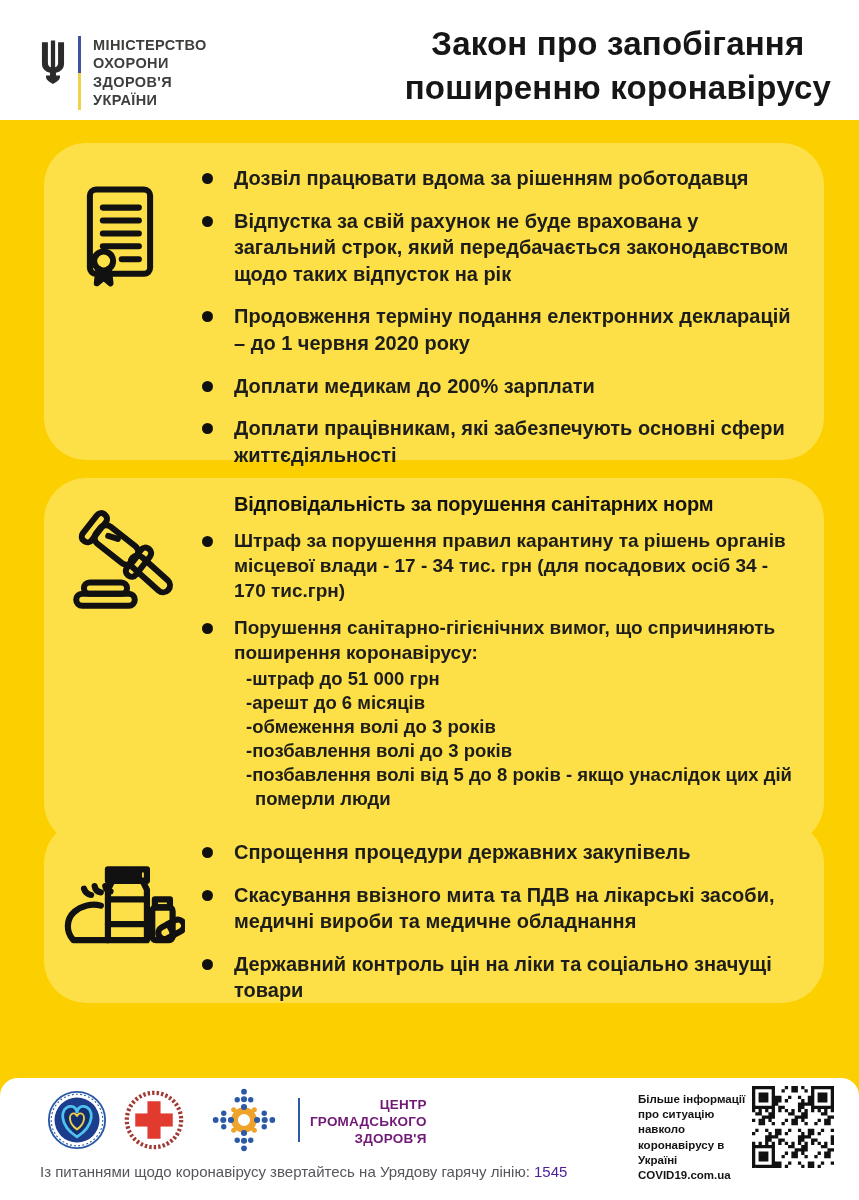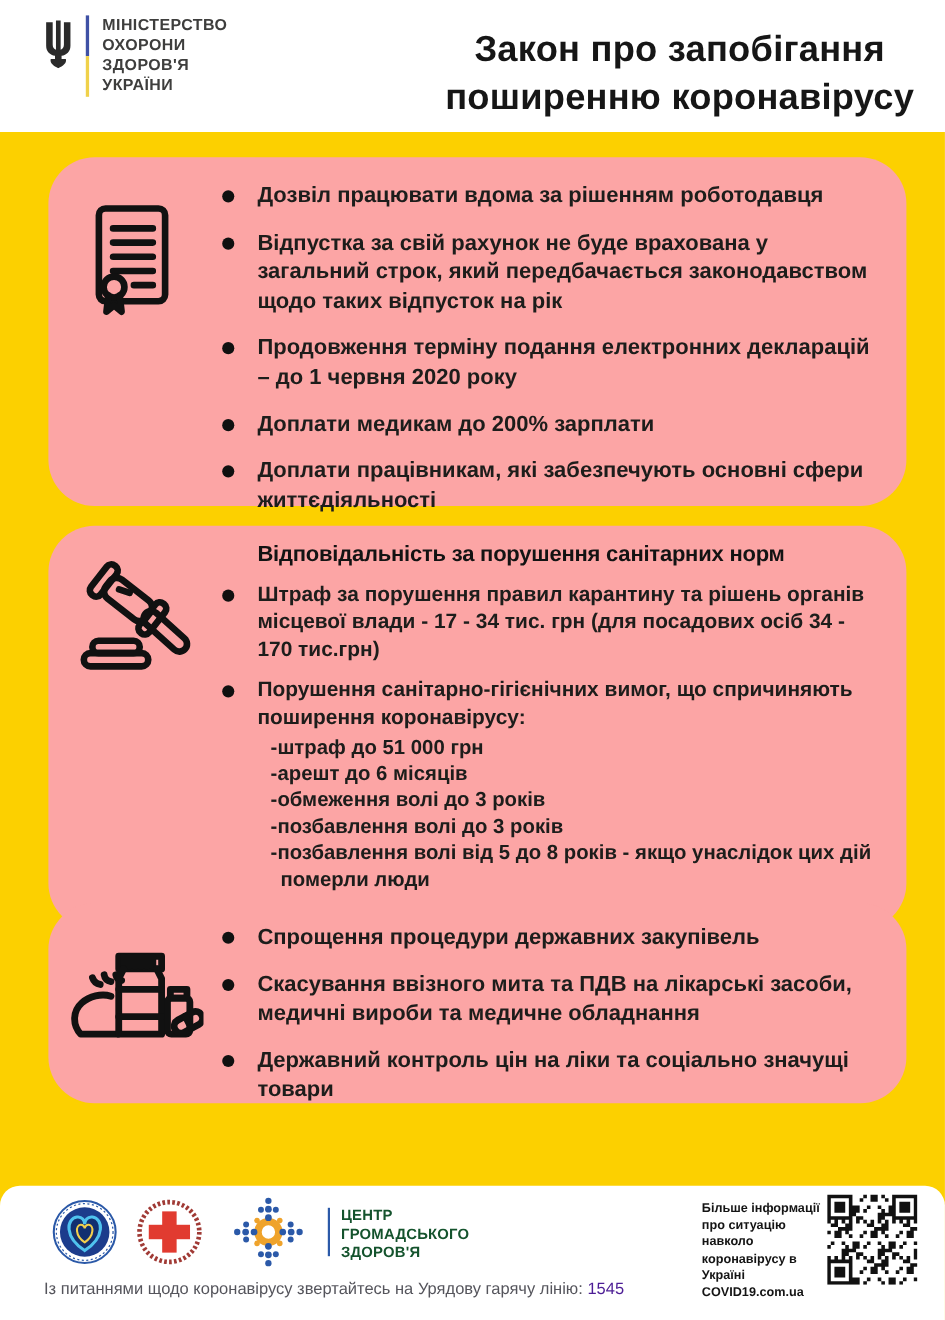--- a/index.html
+++ b/index.html
@@ -4,36 +4,36 @@
 <style>
   * { margin:0; padding:0; box-sizing:border-box; }
   html,body { background:#e8e8e8; }
   body { font-family:"Liberation Sans", sans-serif; }
   .page{
     position:relative; width:859px; height:1200px; background:#ffffff;
     overflow:hidden; margin:0 auto;
   }
   
   .header{ position:absolute; top:0; left:0; width:100%; height:120px; background:#fff; z-index:2;}
-  .brand{ position:absolute; left:36px; top:14px; display:flex; align-items:flex-start; }
+  .brand{ position:absolute; left:36px; top:36px; display:flex; align-items:flex-start; }
   .trident{ width:34px; height:46px; margin-top:2px; }
   .vline{ width:3px; height:74px; margin:0 12px 0 8px; display:flex; flex-direction:column; }
   .vline .vb{ flex:1; background:#3f51a5; }
   .vline .vy{ flex:1; background:#f0d14a; }
   .brand-text div{
     font-size:14.5px; font-weight:700; color:#3e3e3d; line-height:1.26; letter-spacing:.4px;
   }
   .title{
     position:absolute; right:28px; top:22px; text-align:center;
     font-size:33px; font-weight:800; color:#161616; line-height:1.32; letter-spacing:.2px;
   }
   
   .yellow{ position:absolute; top:120px; left:0; right:0; bottom:0; background:#fcd000; z-index:1; }
   
-  .card{ position:absolute; left:44px; width:780px; background:#fca5a5; border-radius:42px; z-index:3; }
+  .card{ position:absolute; left:44px; width:780px; background:#fde047; border-radius:42px; z-index:3; }
   .card1{ top:143px; height:317px; }
   .card2{ top:478px; height:367px; }
   .card3{ top:821px; height:182px;padding-left:20px; }
   .icon-box{ position:absolute; display:flex; align-items:center; justify-content:center; }
   .card1 .icon-box{ left:26px; top:38px; width:100px; height:110px; }
   .card2 .icon-box{ left:18px; top:24px; width:118px; height:118px; }
   .card3 .icon-box{ left:14px; top:38px; width:130px; height:95px; }
   .bullets{ list-style:none; position:absolute; left:156px; right:26px; }
   .card1 .bullets{ top:22px; }
   .card3 .bullets{ top:18px; }
@@ -61,21 +61,21 @@
   .footer{
     position:absolute; left:0; right:0; bottom:0; height:122px; background:#ffffff;
     border-radius:18px 18px 0 0; z-index:4;
   }
   .logo{ position:absolute; }
   .logo-health{ left:47px; top:12px; width:60px; height:60px; }
   .logo-redcross{ left:124px; top:12px; width:60px; height:60px; }
   .logo-phc-dots{ left:208px; top:6px; width:72px; height:72px; }
   .phc-sep{ position:absolute; left:298px; top:20px; width:2px; height:44px; background:#2b59a8; }
   .phc-text{ position:absolute; left:310px; top:19px; }
-  .phc-text div{ font-size:13.5px; font-weight:800; color:#14532d; line-height:1.25; letter-spacing:.2px; }
+  .phc-text div{ font-size:13.5px; font-weight:800; color:#701a75; line-height:1.25; letter-spacing:.2px;text-align:right; }
   .info-block{ position:absolute; left:638px; top:14px; width:118px; }
   .info-block div{ font-size:11.5px; font-weight:700; color:#141414; line-height:1.32; }
   .qr{ position:absolute; left:752px; top:8px; width:82px; height:82px; }
   .hotline{ position:absolute; left:40px; top:85px; font-size:15px; font-weight:400; color:#55555c; }
   .hotline .num{ color:#4c1d95; }
   
   .ic{ stroke:#111; stroke-width:7; fill:none; stroke-linecap:round; stroke-linejoin:round; }
 </style>
 </head>
 <body>

